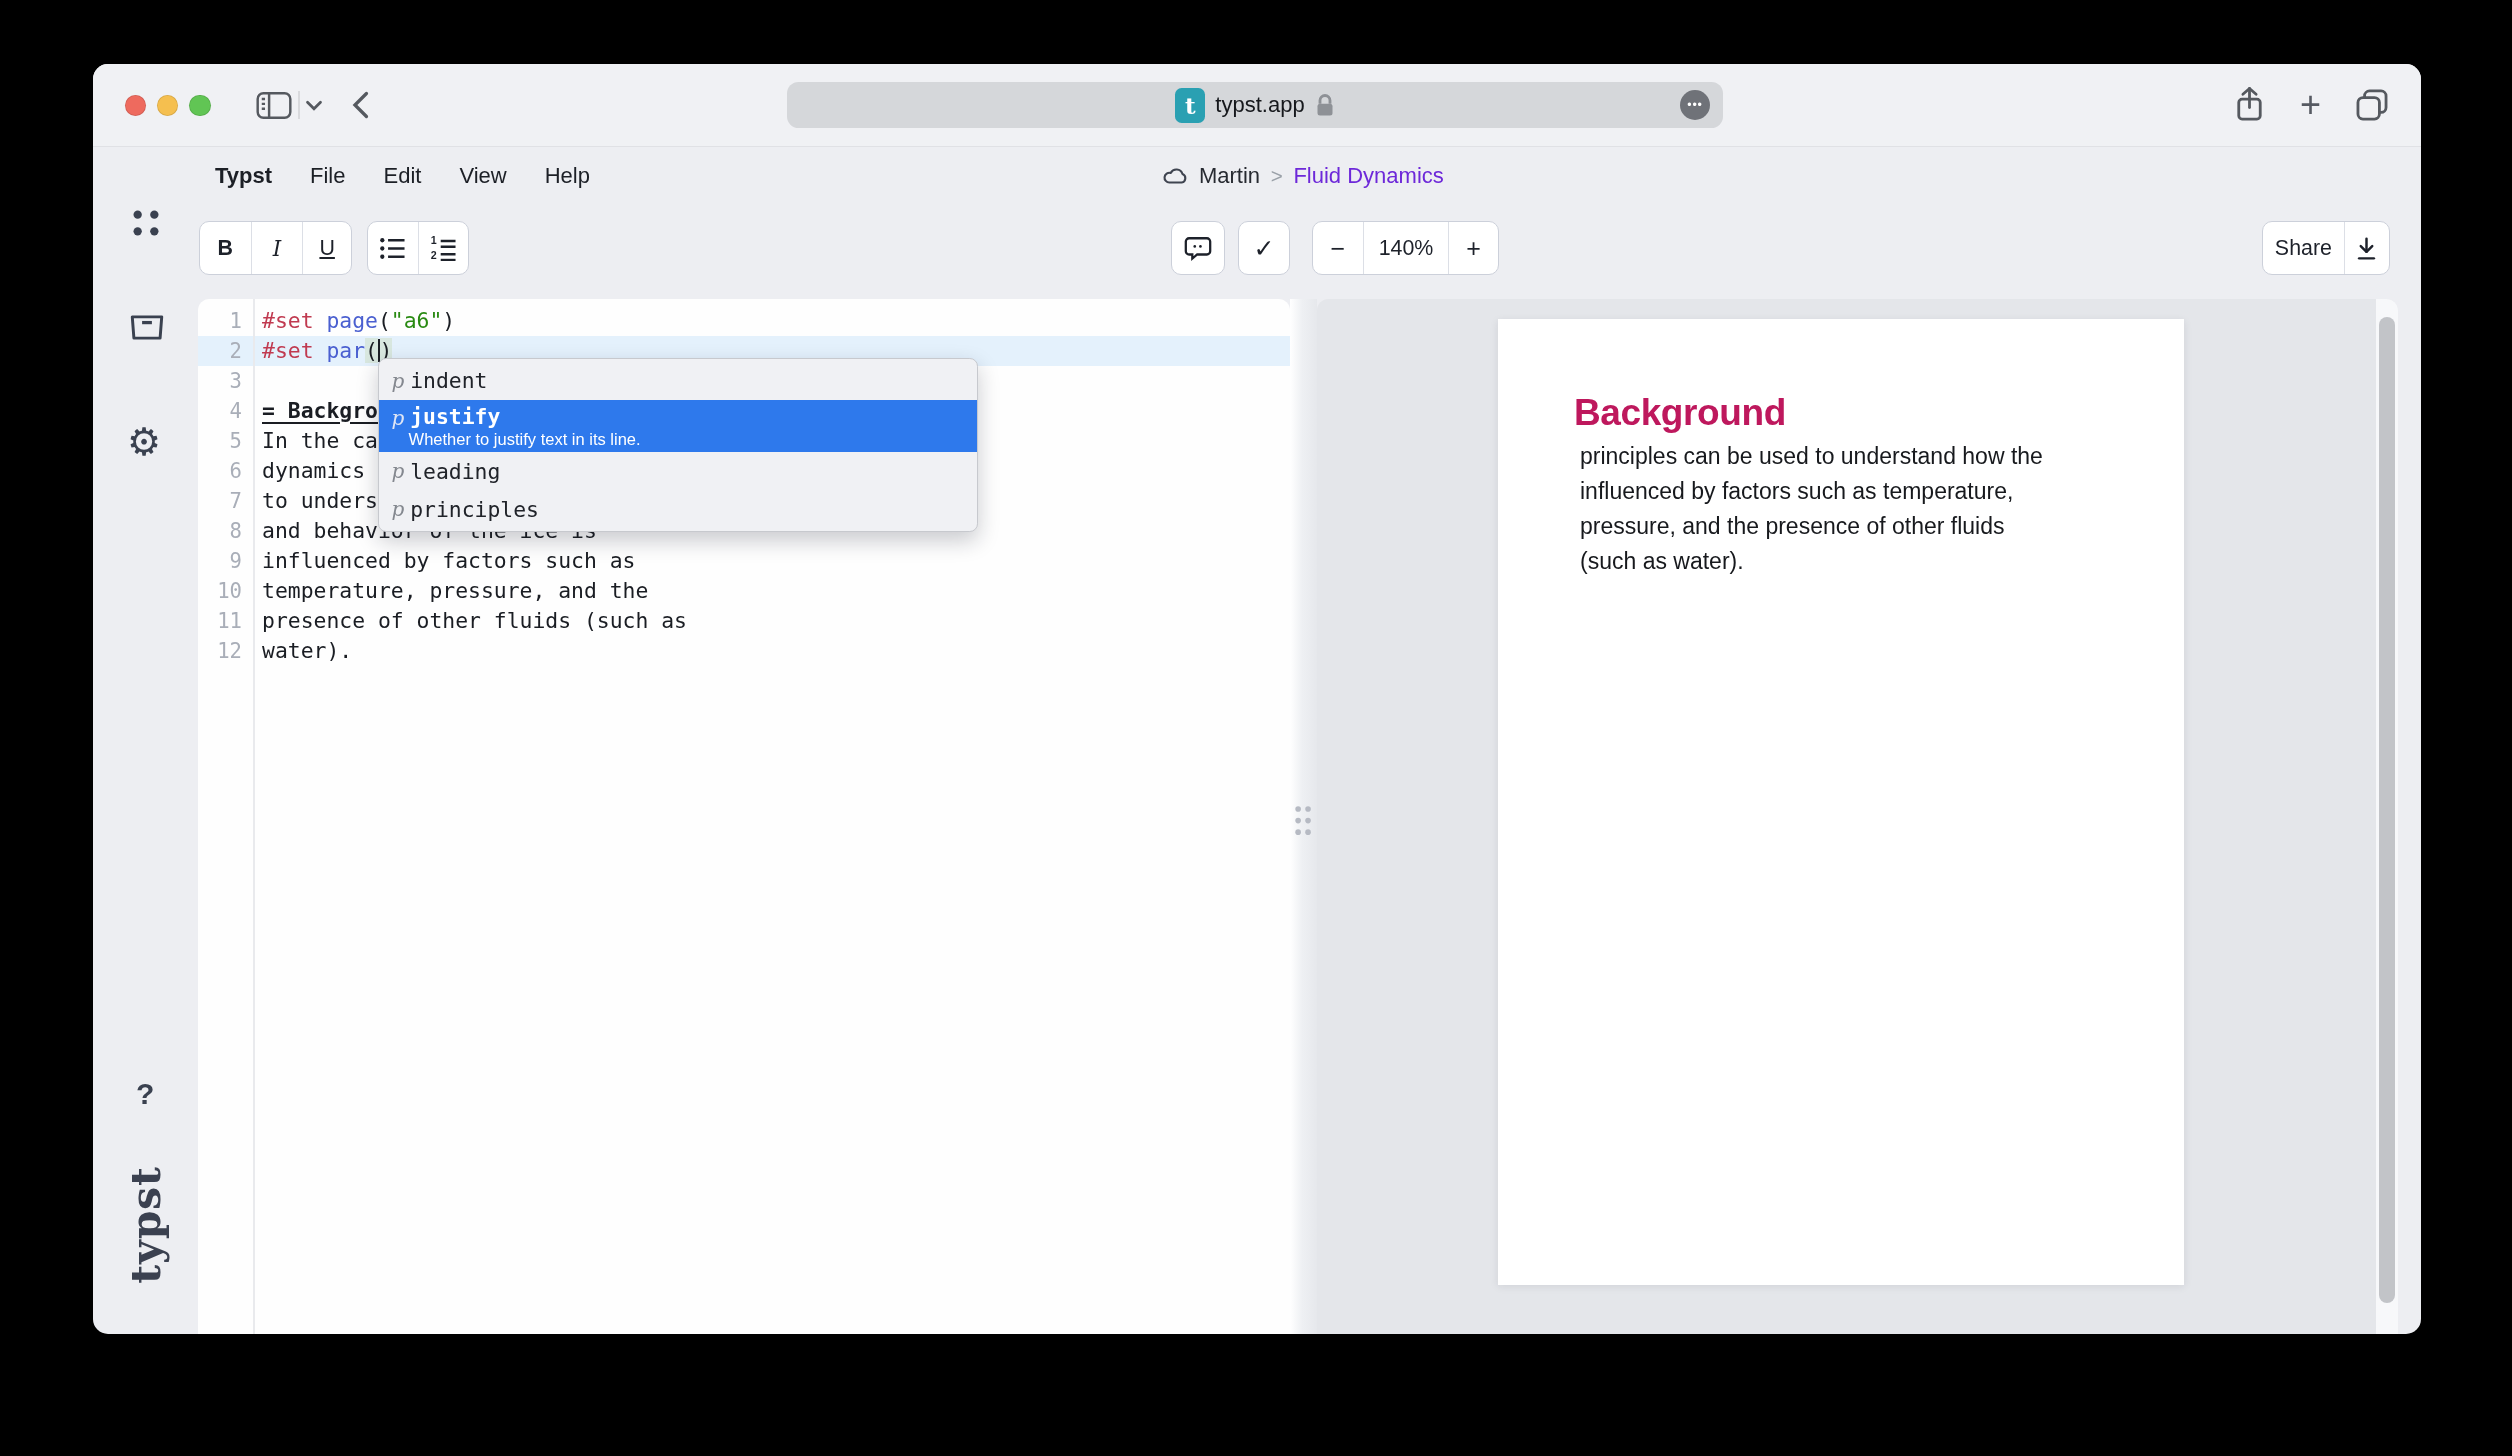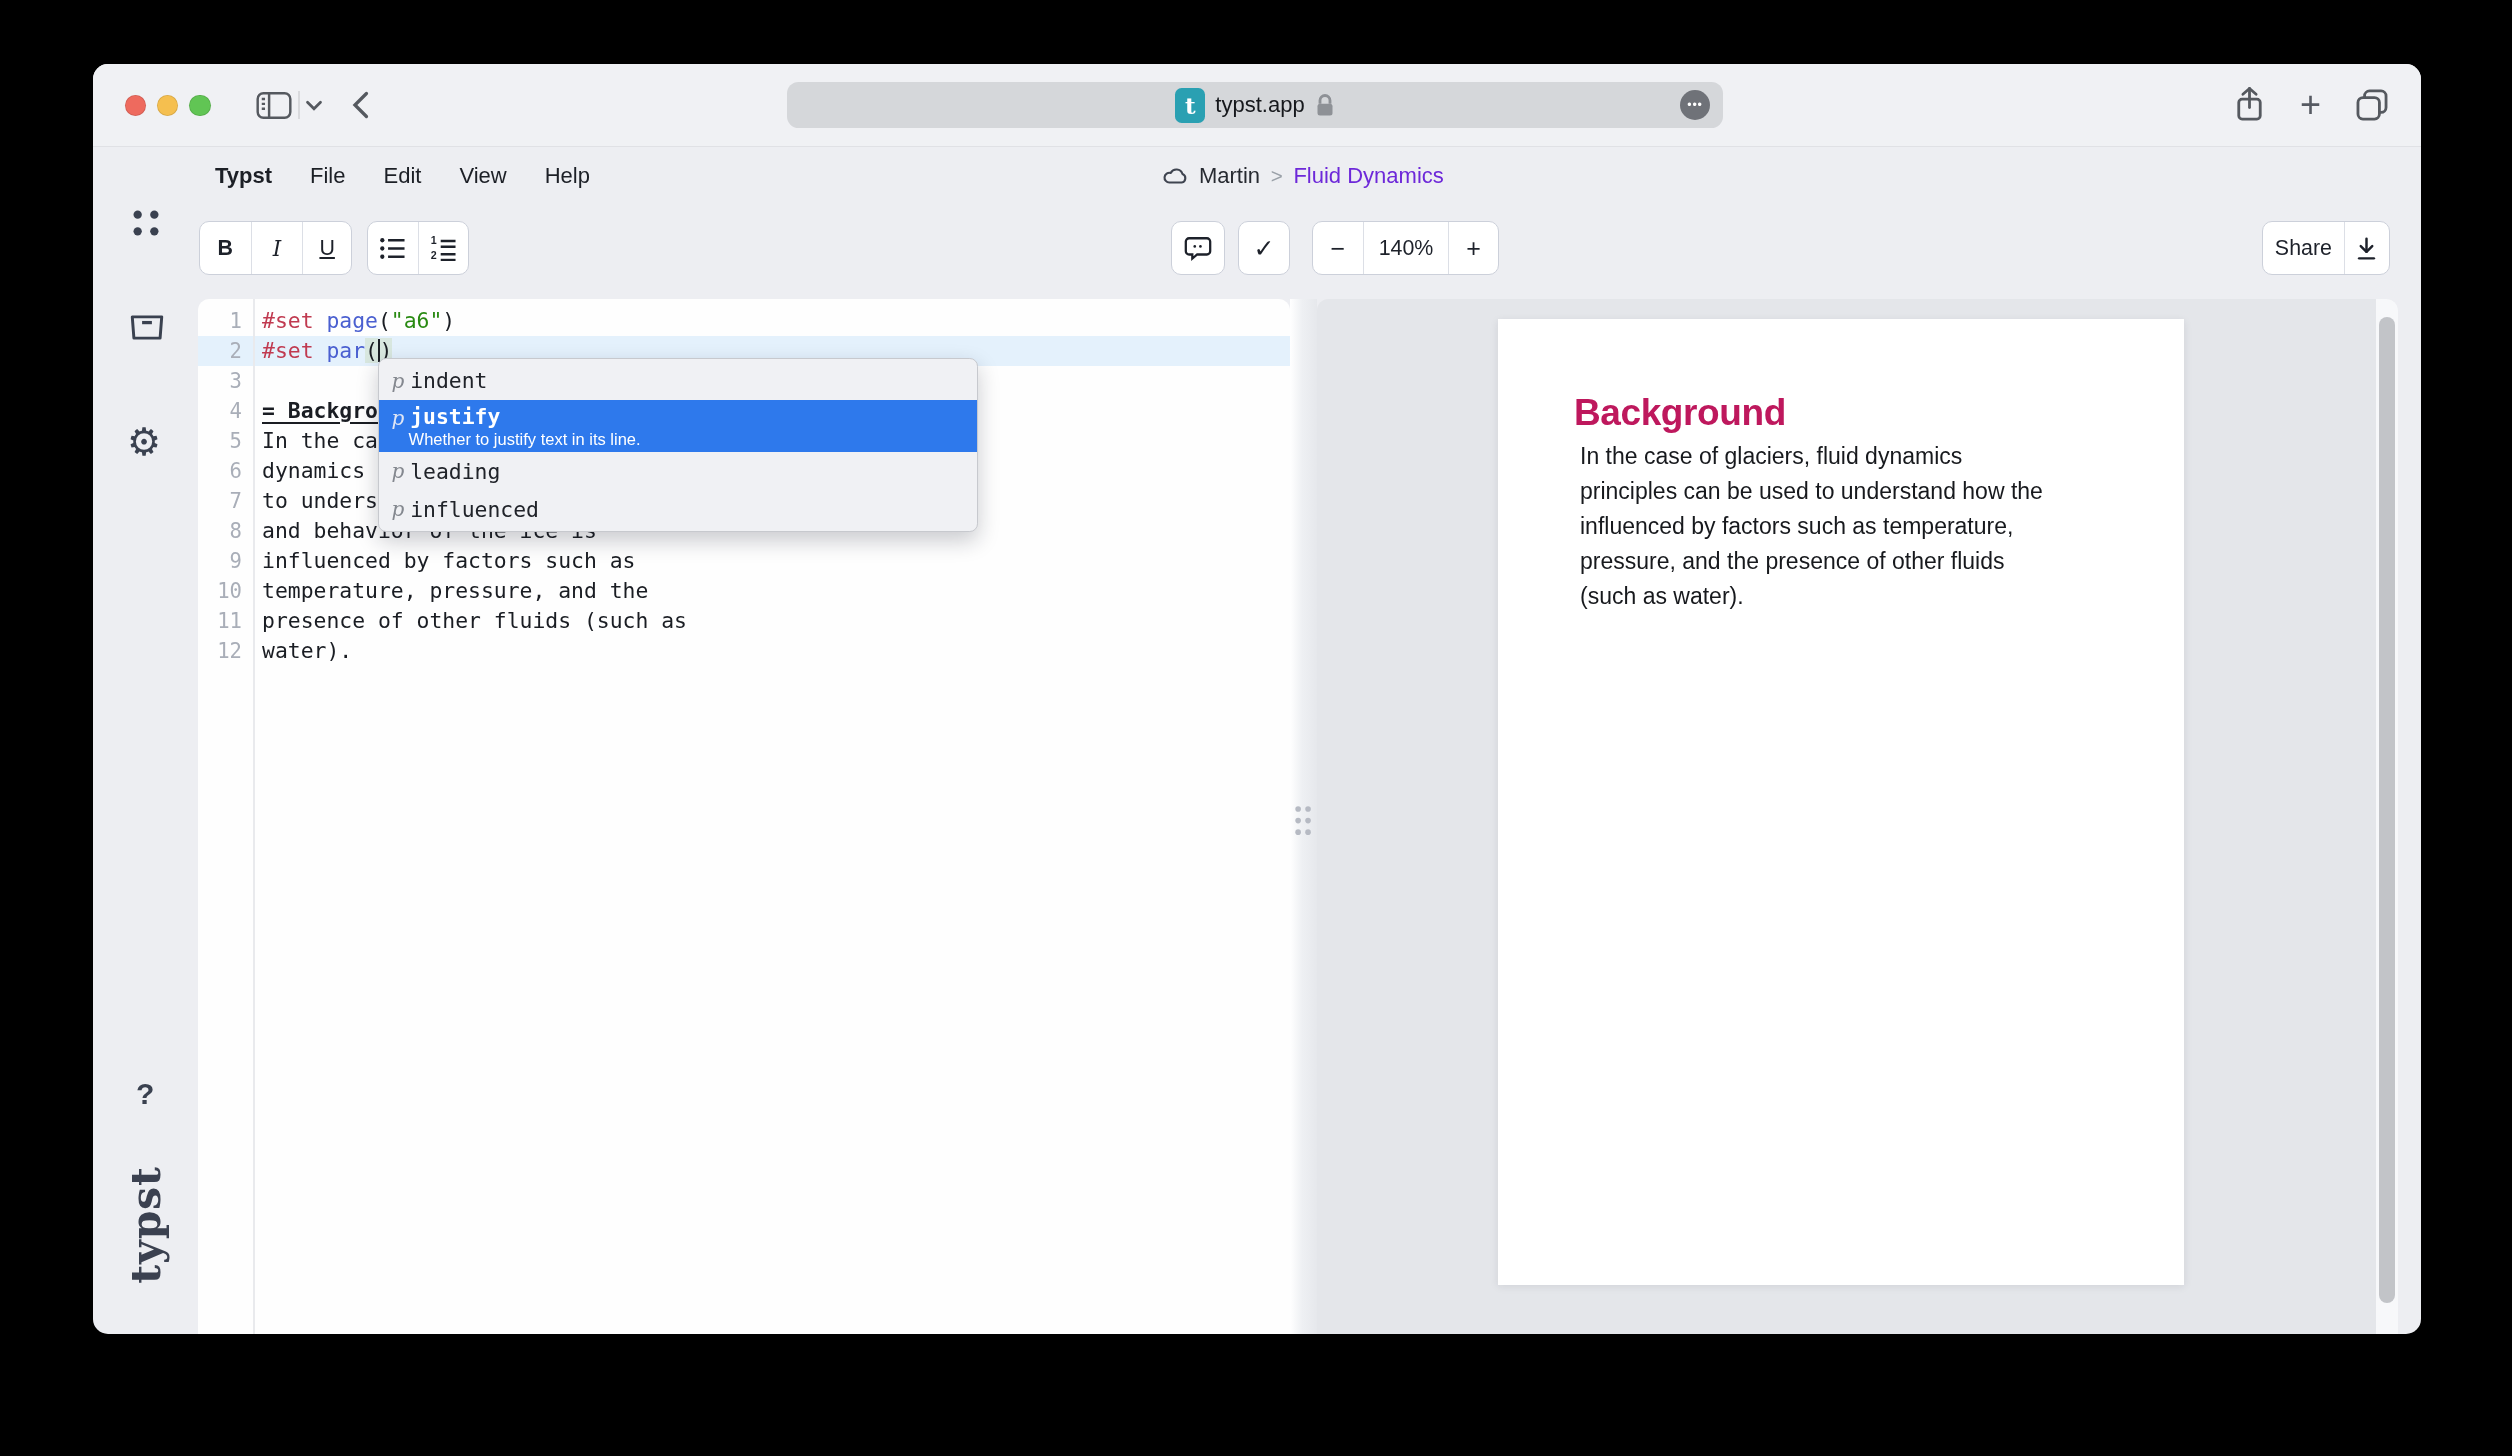--- a/index.html
+++ b/index.html
@@ -284,21 +284,21 @@
         </div>
         <div class="ac-row">
           <span class="p-icon">p</span>
           <div>
             <div class="ac-label">leading</div>
           </div>
         </div>
         <div class="ac-row">
           <span class="p-icon">p</span>
           <div>
-            <div class="ac-label">influenced</div>
+            <div class="ac-label">principles</div>
           </div>
         </div>
       </div>
 
     <div class="resizer"></div>
     <div class="drag-handle">
       <svg width="19" height="34" viewBox="0 0 23 41">
         <g fill="#b6bac3">
           <circle cx="5" cy="6" r="3.4"></circle>
             <circle cx="17" cy="6" r="3.4"></circle>
@@ -307,21 +307,20 @@
           <circle cx="5" cy="34" r="3.4"></circle>
             <circle cx="17" cy="34" r="3.4"></circle>
         </g>
       </svg>
     </div>
 
     <div class="preview-pane">
       <div class="page">
         <div class="page-heading">Background</div>
         <div class="page-body">
-            <div class="pline">In the case of glaciers, fluid dynamics</div>
             <div class="pline">principles can be used to understand how the</div>
             <div class="pline">influenced by factors such as temperature,</div>
             <div class="pline">pressure, and the presence of other fluids</div>
             <div class="pline">(such as water).</div>
           </div>
       </div>
       <div class="scroll-track">
         <div class="scroll-thumb"></div>
       </div>
     </div>

